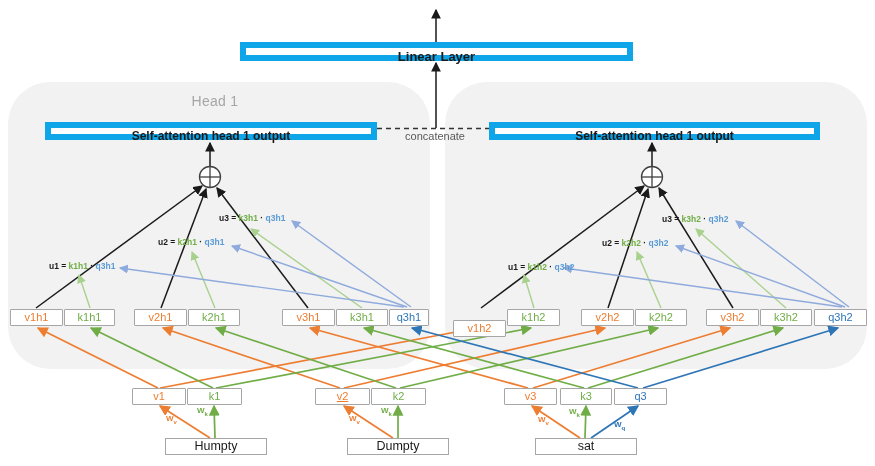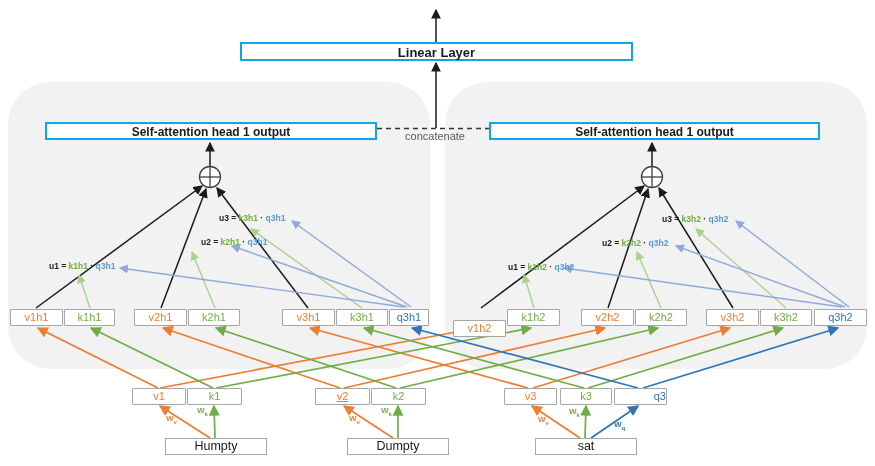--- a/index.html
+++ b/index.html
@@ -8,21 +8,21 @@
     font-family:"Liberation Sans", sans-serif; background:#fff;
   }
   .panel { position:absolute; background:#f2f2f2; border-radius:42px; }
   .panel.p1 { left:8px;   top:82px; width:422px; height:287px; }
   .panel.p2 { left:445px; top:82px; width:422px; height:287px; }
   svg.edges { position:absolute; left:0; top:0; z-index:2; }
   .head-title { position:absolute; z-index:3; font-size:14px; color:#a6a6a6; text-align:center; letter-spacing:.3px; }
   .head-title.t1 { left:140px; top:93px; width:150px; }
   .head-title.t2 { left:585px; top:93px; width:150px; }
   .wbox {
-    position:absolute; z-index:3; background:#fff; border:2px solid #0ea5e9;
+    position:absolute; z-index:3; background:#fff; border:6px solid #0ea5e9;
     box-sizing:border-box; text-align:center; color:#1a1a1a;
   }
   .wbox.linear { left:240px; top:42px; width:393px; height:19px; font-size:13px; font-weight:600; line-height:18px; }
   .wbox.attn   { top:122px; height:18px; font-size:12px; font-weight:600; line-height:17px; }
   .wbox.a1 { left:45px;  width:332px; }
   .wbox.a2 { left:489px; width:331px; }
   .concat { position:absolute; z-index:3; left:385px; top:130px; width:100px; text-align:center; font-size:11px; color:#595959; }
   .sbox {
     position:absolute; z-index:3; height:17px; background:#fff; border:1px solid #a6a6a6;
     box-sizing:border-box; text-align:center; font-size:11px; line-height:15px; border-radius:1px;
@@ -115,36 +115,37 @@
         <line x1="199.5" y1="177" x2="220.5" y2="177" stroke="#404040" stroke-width="1.3"></line>
         <line x1="210" y1="166.5" x2="210" y2="187.5" stroke="#404040" stroke-width="1.3"></line>
       </g>
       <g>
         <circle cx="652" cy="177" r="10.5" fill="#fff" stroke="#404040" stroke-width="1.3"></circle>
         <line x1="641.5" y1="177" x2="662.5" y2="177" stroke="#404040" stroke-width="1.3"></line>
         <line x1="652" y1="166.5" x2="652" y2="187.5" stroke="#404040" stroke-width="1.3"></line>
       </g>
     </svg>
 
+  <div class="head-title t1">Head 1</div>
 
   <div class="wbox linear">Linear Layer</div>
   <div class="wbox attn a1">Self-attention head 1 output</div>
   <div class="wbox attn a2">Self-attention head 1 output</div>
   <div class="concat">concatenate</div>
 
   <div id="nodes">
       <div class="sbox role-v" style="left: 10px; top: 309px; width: 53px;">v1h1</div>
       <div class="sbox role-k" style="left: 64px; top: 309px; width: 51px;">k1h1</div>
       <div class="sbox role-v" style="left: 134px; top: 309px; width: 53px;">v2h1</div>
       <div class="sbox role-k" style="left: 188px; top: 309px; width: 52px;">k2h1</div>
       <div class="sbox role-v" style="left: 282px; top: 309px; width: 53px;">v3h1</div>
       <div class="sbox role-k" style="left: 336px; top: 309px; width: 52px;">k3h1</div>
       <div class="sbox role-q" style="left: 389px; top: 309px; width: 40px;">q3h1</div>
       <div class="u-label" style="left: 49px; top: 261px;"><span class="uc">u1 = </span><span class="kc">k1h1</span><span class="dc"> · </span><span class="qc">q3h1</span></div>
-      <div class="u-label" style="left: 158px; top: 237px; margin-left: 43px;"><span class="uc">u2 = </span><span class="kc">k2h1</span><span class="dc"> · </span><span class="qc">q3h1</span></div>
+      <div class="u-label" style="left: 158px; top: 237px;"><span class="uc">u2 = </span><span class="kc">k2h1</span><span class="dc"> · </span><span class="qc">q3h1</span></div>
       <div class="u-label" style="left: 219px; top: 213px;"><span class="uc">u3 = </span><span class="kc">k3h1</span><span class="dc"> · </span><span class="qc">q3h1</span></div>
       <div class="sbox role-v" style="left: 453px; top: 309px; width: 53px; margin-top: 11px;">v1h2</div>
       <div class="sbox role-k" style="left: 507px; top: 309px; width: 53px;">k1h2</div>
       <div class="sbox role-v" style="left: 581px; top: 309px; width: 53px;">v2h2</div>
       <div class="sbox role-k" style="left: 635px; top: 309px; width: 52px;">k2h2</div>
       <div class="sbox role-v" style="left: 706px; top: 309px; width: 53px;">v3h2</div>
       <div class="sbox role-k" style="left: 760px; top: 309px; width: 52px;">k3h2</div>
       <div class="sbox role-q" style="left: 814px; top: 309px; width: 53px;">q3h2</div>
       <div class="u-label" style="left: 508px; top: 262px;"><span class="uc">u1 = </span><span class="kc">k1h2</span><span class="dc"> · </span><span class="qc">q3h2</span></div>
       <div class="u-label" style="left: 602px; top: 238px;"><span class="uc">u2 = </span><span class="kc">k2h2</span><span class="dc"> · </span><span class="qc">q3h2</span></div>
@@ -154,19 +155,19 @@
       <div class="word-box" style="left: 165px; top: 438px; width: 102px;">Humpty</div>
       <div class="w-label role-v" style="left: 166px; top: 415px;">W<sub>v</sub></div>
       <div class="w-label role-k" style="left: 197px; top: 407px;">W<sub>k</sub></div>
       <div class="sbox role-v" style="left: 315px; top: 388px; width: 55px; text-decoration: underline;">v2</div>
       <div class="sbox role-k" style="left: 371px; top: 388px; width: 55px;">k2</div>
       <div class="word-box" style="left: 347px; top: 438px; width: 102px;">Dumpty</div>
       <div class="w-label role-v" style="left: 349px; top: 415px;">W<sub>v</sub></div>
       <div class="w-label role-k" style="left: 381px; top: 407px;">W<sub>k</sub></div>
       <div class="sbox role-v" style="left: 504px; top: 388px; width: 53px;">v3</div>
       <div class="sbox role-k" style="left: 560px; top: 388px; width: 52px;">k3</div>
-      <div class="sbox role-q" style="left: 614px; top: 388px; width: 53px; text-align: right;">q3</div>
+      <div class="sbox role-q" style="left: 614px; top: 388px; width: 53px;">q3</div>
       <div class="word-box" style="left: 535px; top: 438px; width: 102px;">sat</div>
       <div class="w-label role-v" style="left: 538px; top: 416px;">W<sub>v</sub></div>
       <div class="w-label role-k" style="left: 569px; top: 408px;">W<sub>k</sub></div>
       <div class="w-label role-q" style="left: 614px; top: 421px;">W<sub>q</sub></div>
     </div>
 </div>
 
 </body></html>

